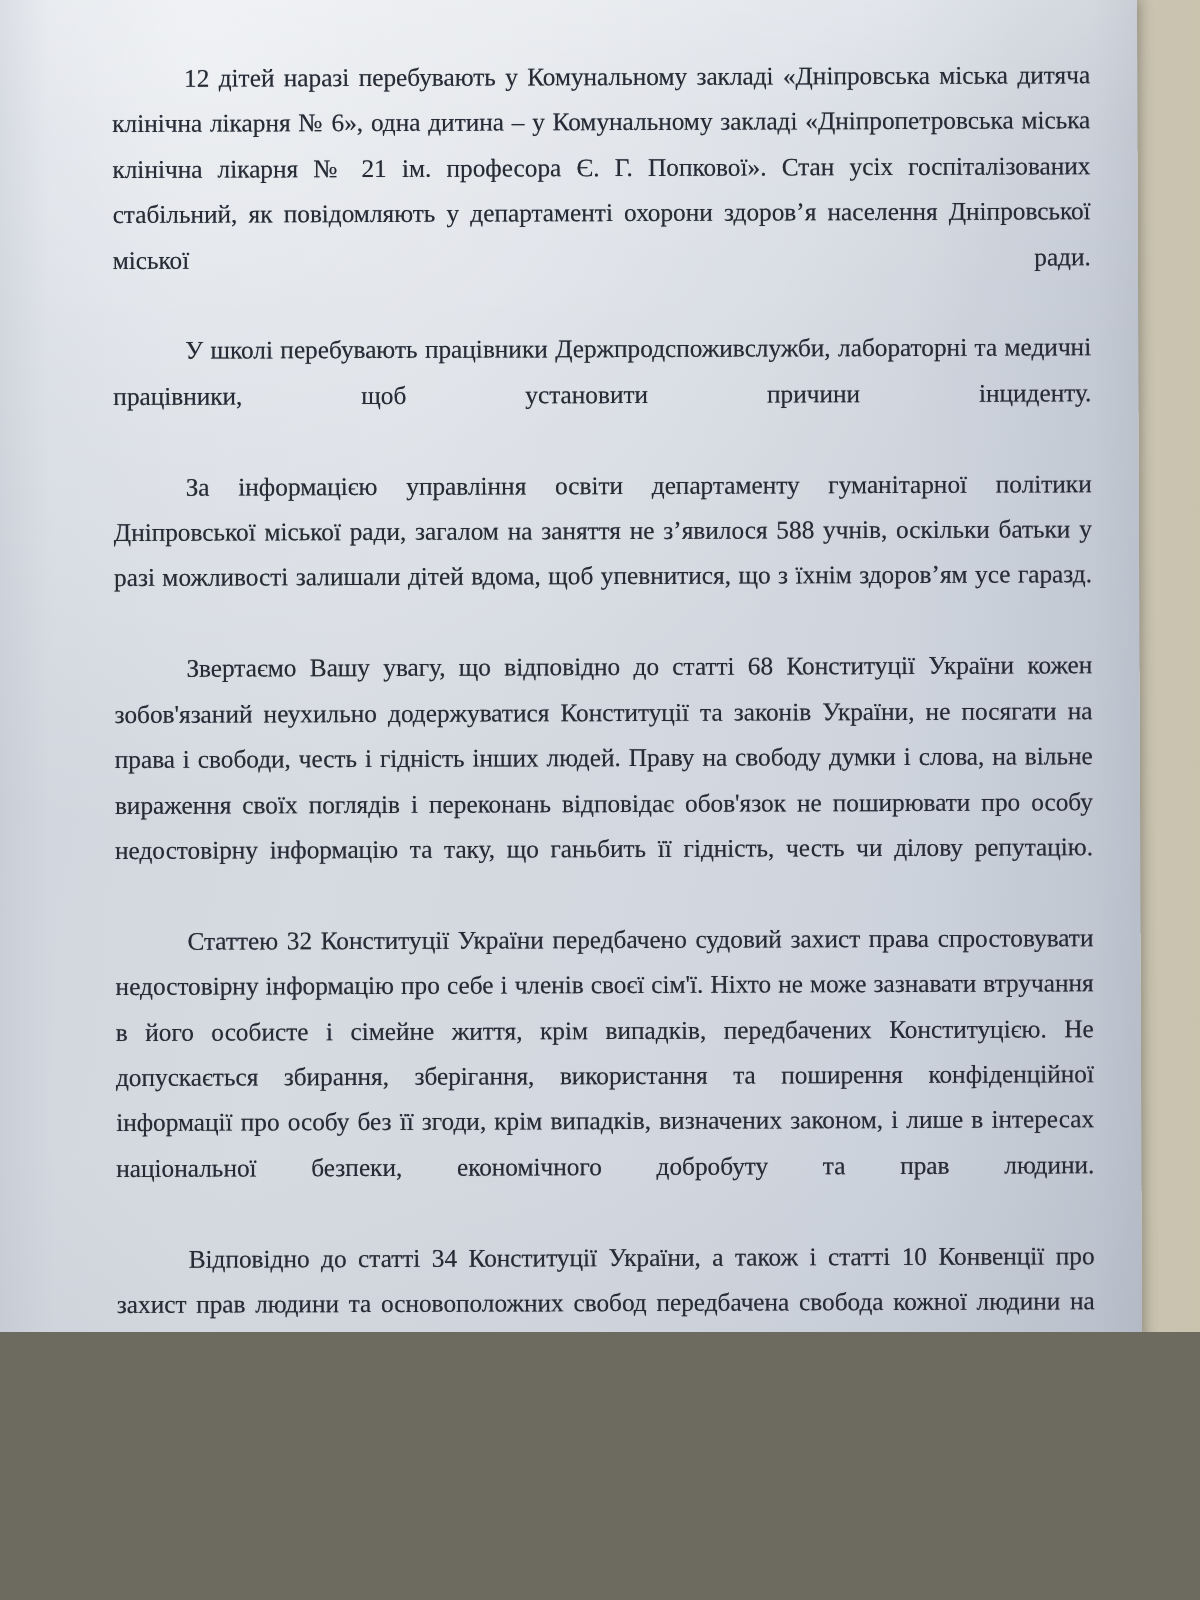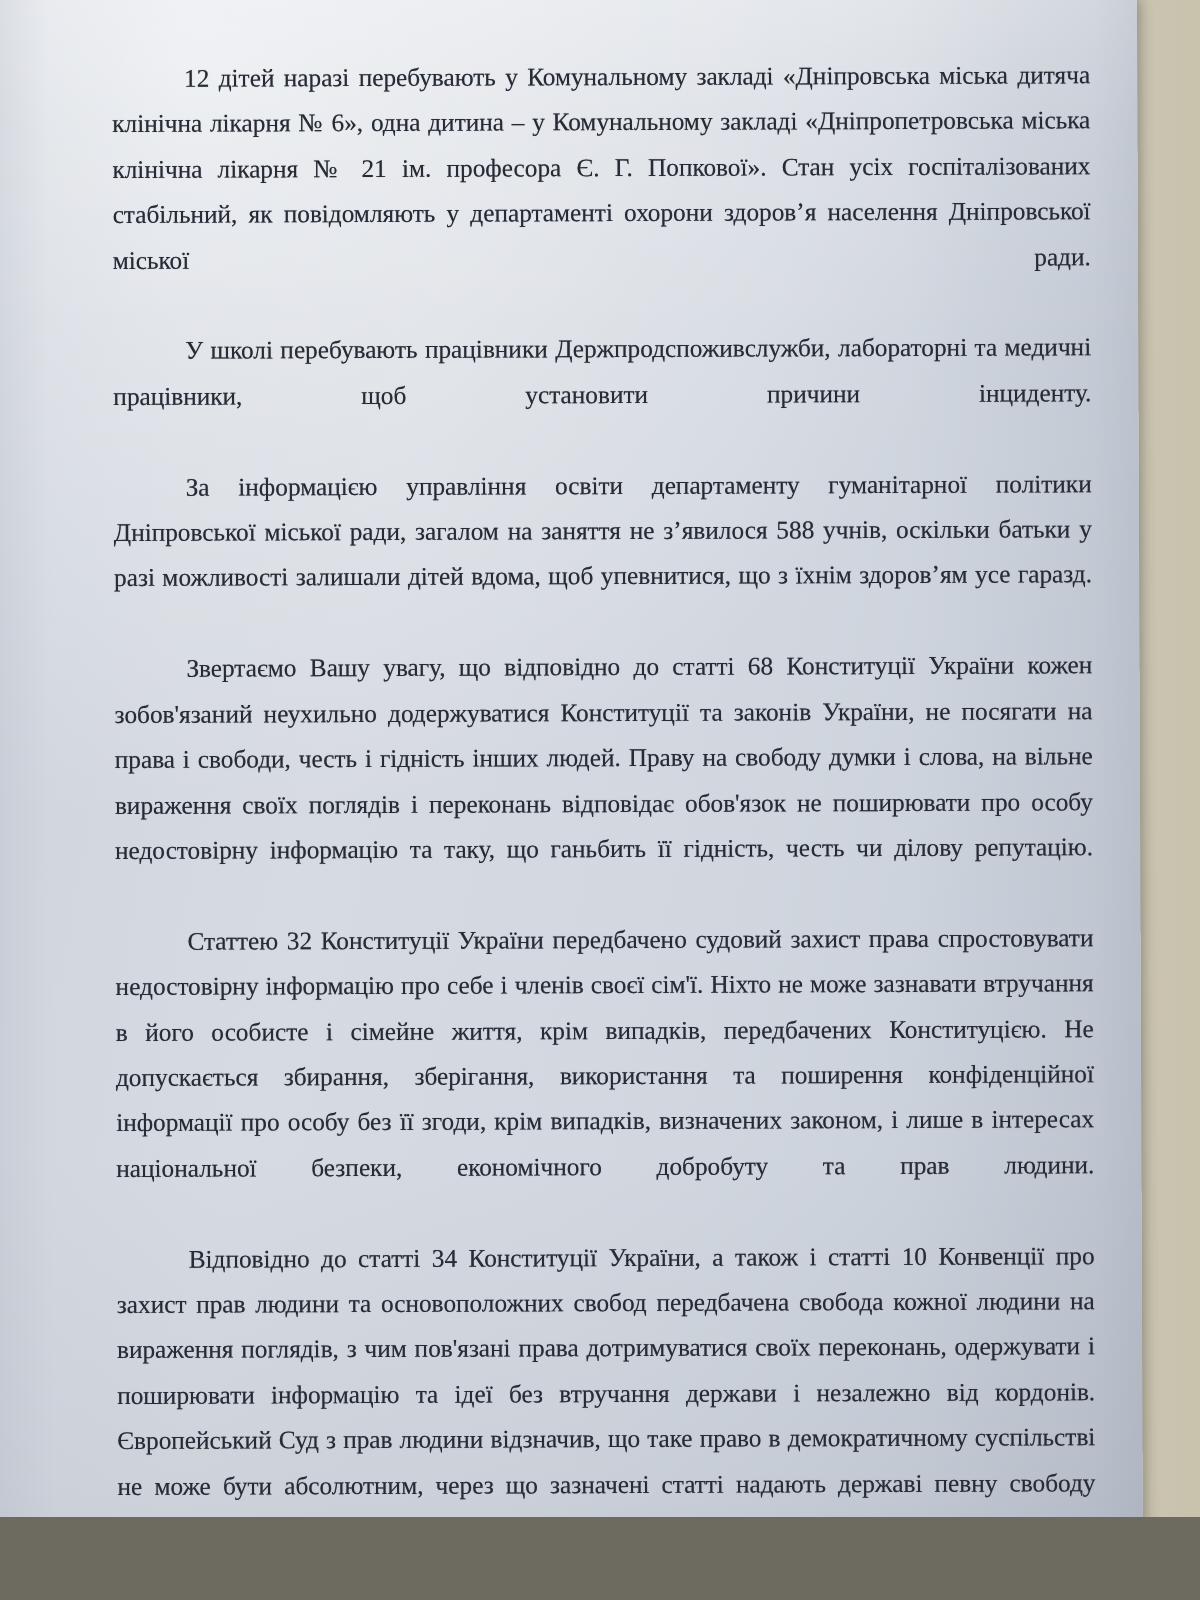--- a/index.html
+++ b/index.html
@@ -5,21 +5,21 @@
 <style>
   html, body {
     margin: 0;
     padding: 0;
     background: #6d6a60;
   }
 
   .scan-viewport {
     position: relative;
     width: 1200px;
-    height: 1517px;
+    height: 1332px;
     overflow: hidden;
     
     background: linear-gradient(90deg,
         #d9d7cf 0%,
         #d5d3ca 55%,
         #cfcabb 78%,
         #c9c2ad 100%);
     font-family: "Liberation Serif", "DejaVu Serif", serif;
   }
 

